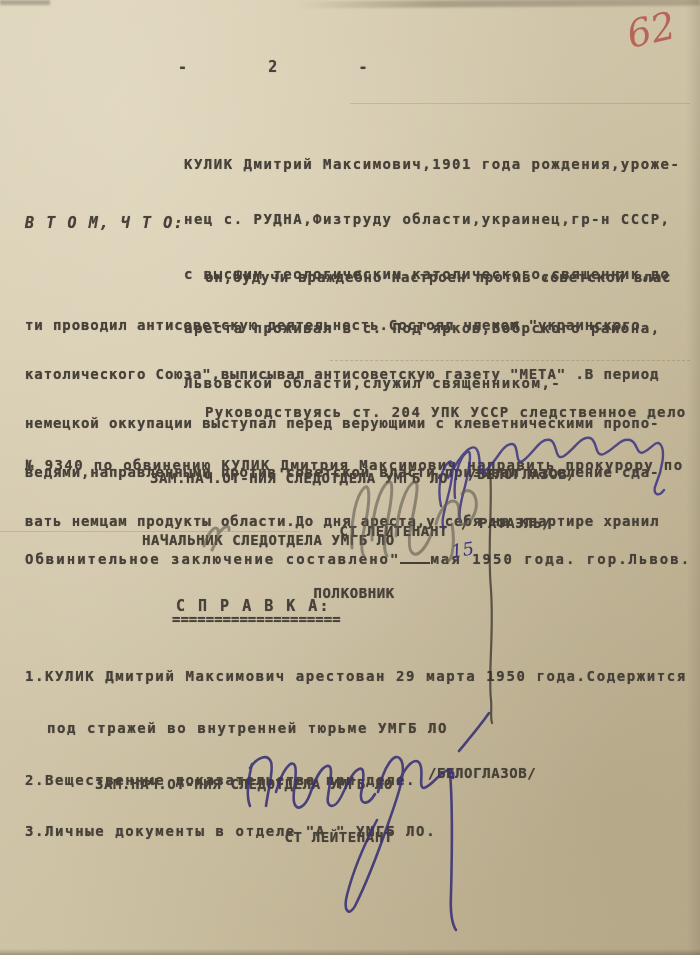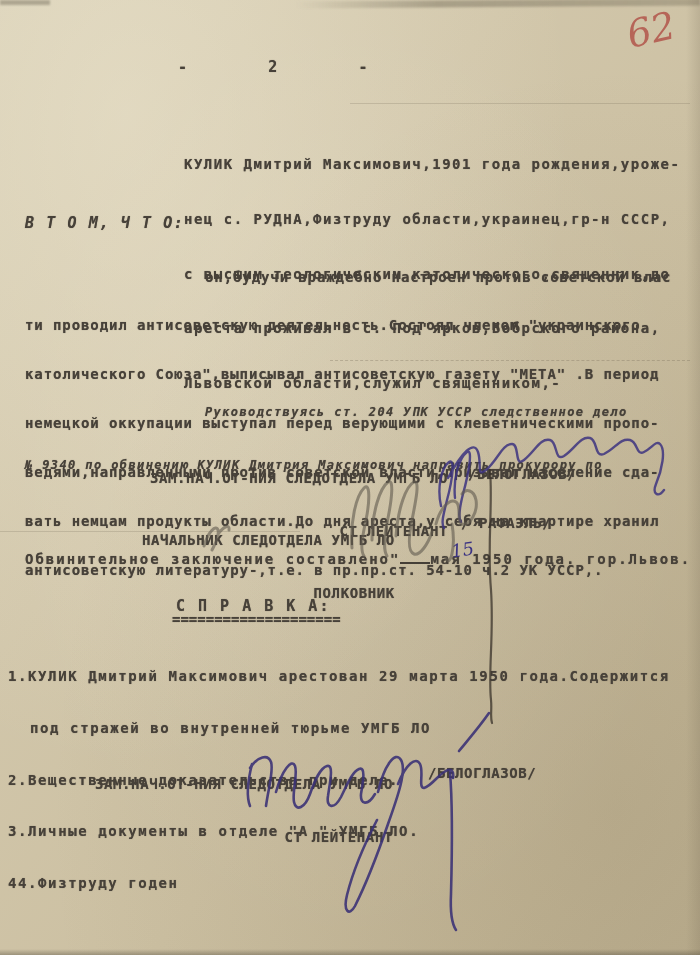--- a/index.html
+++ b/index.html
@@ -12,36 +12,36 @@
       linear-gradient(128deg,#d8cfb5 0%,#d1c6aa 35%,#ccc0a2 62%,#c6b999 85%,#c1b494 100%);
     font-family:"DejaVu Sans Mono", monospace;
   }
   .tw{position:absolute;white-space:pre;font-weight:bold;color:#474139;
       text-shadow:0 0 0.8px rgba(71,65,57,0.75);}
   .tw div{white-space:pre;}
   #bio{left:184px;top:119px;font-size:14px;line-height:18.2px;letter-spacing:1.5px;}
   #charge-intro{left:25px;top:214px;font-size:15px;letter-spacing:1.6px;font-style:italic;}
   #charges{left:25px;top:236px;font-size:14px;line-height:16.3px;letter-spacing:0.9px;}
   #charges .first{padding-left:180px;}
-  #resolution{left:25px;top:369px;font-size:12px;line-height:17.5px;letter-spacing:1.4px;font-style:italic;}
+  #resolution{left:25px;top:369px;font-size:14px;line-height:17.5px;letter-spacing:1.4px;}
   #resolution .first{padding-left:180px;}
   .sigblock{font-size:14px;line-height:17.5px;letter-spacing:0.6px;text-align:right;}
   #sig1{left:150px;top:435px;}
   #sig1 .ind{padding-left:43px;}
   #sig1-name{left:468px;top:466px;font-size:14px;letter-spacing:0.6px;}
   #sig2{left:142px;top:497px;}
   #sig2 .ind{padding-left:45px;}
   #sig2-name{left:440px;top:515px;font-size:14px;letter-spacing:0.6px;margin-left:21px;}
   #date-line{left:25px;top:551px;font-size:14px;letter-spacing:2px;}
   .blank-underline{display:inline-block;width:30px;border-bottom:2px solid #453f37;}
   #handwritten-day{left:451px;top:539px;font-family:"DejaVu Serif",serif;font-style:italic;
       font-size:18px;color:#3b3383;transform:rotate(-9deg);font-weight:normal;text-shadow:none;}
   #spravka-heading{left:176px;top:597px;font-size:15px;letter-spacing:2px;}
   #spravka-rule{left:172px;top:611px;font-size:14px;letter-spacing:0px;}
-  #spravka-list{left:8px;top:634px;font-size:14px;line-height:17.2px;letter-spacing:1.6px;}
+  #spravka-list{left:25px;top:634px;font-size:14px;line-height:17.2px;letter-spacing:1.6px;}
   #spravka-list .ind{padding-left:22px;}
   #sig3{left:95px;top:741px;}
   #sig3 .ind{padding-left:60px;}
   #sig3-name{left:428px;top:765px;font-size:14px;letter-spacing:0.6px;}
   #page-num{left:178px;top:58px;font-size:15px;letter-spacing:1px;}
   #red-mark{position:absolute;left:627px;top:8px;font-family:"DejaVu Serif",serif;
       font-style:italic;font-size:38px;color:#b2554b;transform:rotate(-13deg);
       opacity:0.85;font-weight:normal;}
   .edge-top{position:absolute;left:295px;top:0;width:405px;height:7px;
       background:linear-gradient(to right, rgba(95,88,70,0) 0%, rgba(95,88,70,0.38) 35%, rgba(95,88,70,0.30) 100%);
@@ -83,21 +83,20 @@
 
   <div class="tw" id="charge-intro">В Т О М, Ч Т О:</div>
 
   <div class="tw" id="charges">
     <div class="first">он,будучи враждебно настроен против советской влас</div>
     <div>ти проводил антисоветскую деятельность.Состоял членом "украинского</div>
     <div>католического Союза",выписывал антисоветскую газету "МЕТА" .В период</div>
     <div>немецкой оккупации выступал перед верующими с клеветническими пропо-</div>
     <div>ведями,направленными против советской власти,призывал население сда-</div>
     <div>вать немцам продукты области.До дня ареста,у себя на квартире хранил</div>
-    <div>антисоветскую литературу-,т.е. в пр.пр.ст. 54-10 ч.2 УК УССР,.</div>
   </div>
 
   <div class="tw" id="resolution">
     <div class="first">Руководствуясь ст. 204 УПК УССР следственное дело</div>
     <div>№ 9340 по обвинению КУЛИК Дмитрия Максимович направить прокурору по</div>
   </div>
 
   <div class="tw sigblock" id="sig1">
     <div>ЗАМ.НАЧ.ОТ-НИЯ СЛЕДОТДЕЛА УМГБ ЛО</div>
     <div class="ind">СТ ЛЕЙТЕНАНТ</div>
@@ -113,21 +112,20 @@
   <div class="tw" id="date-line"><span>Обвинительное заключение составлено"</span><span class="blank-underline"></span><span>мая 1950 года. гор.Львов.</span></div>
   <div class="tw" id="handwritten-day">15</div>
 
   <div class="tw" id="spravka-heading">С П Р А В К А:</div>
   <div class="tw" id="spravka-rule">====================</div>
   <div class="tw" id="spravka-list">
     <div>1.КУЛИК Дмитрий Максимович арестован 29 марта 1950 года.Содержится</div>
     <div class="ind">под стражей во внутренней тюрьме УМГБ ЛО</div>
     <div>2.Вещественные доказательства при деле.</div>
     <div>3.Личные документы в отделе "А " УМГБ ЛО.</div>
-    <div>44.Физтруду годен</div>
   </div>
 
   <div class="tw sigblock" id="sig3">
     <div>ЗАМ.НАЧ.ОТ-НИЯ СЛЕДОТДЕЛА УМГБ ЛО</div>
     <div class="ind">СТ ЛЕЙТЕНАНТ</div>
   </div>
   <div class="tw" id="sig3-name">/БЕЛОГЛАЗОВ/</div>
 
   <svg class="overlay" width="700" height="955" viewBox="0 0 700 955">
 

